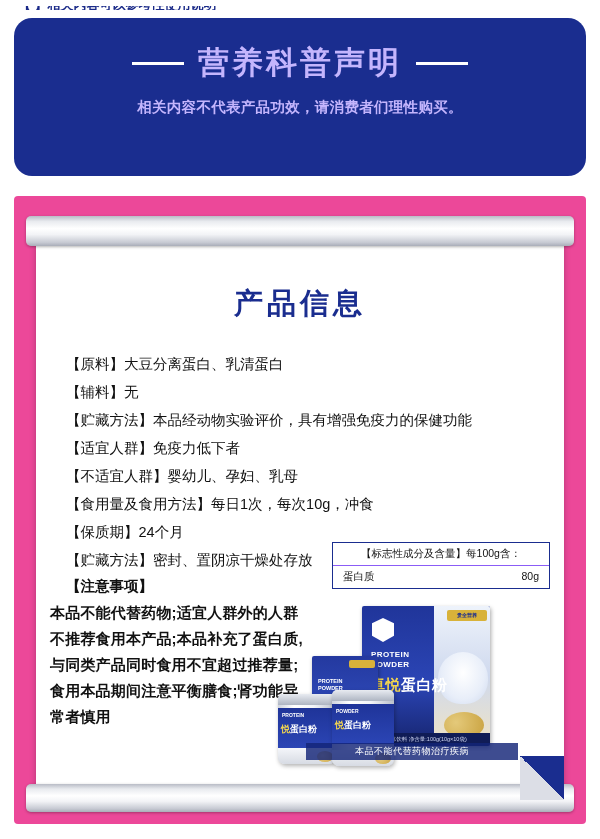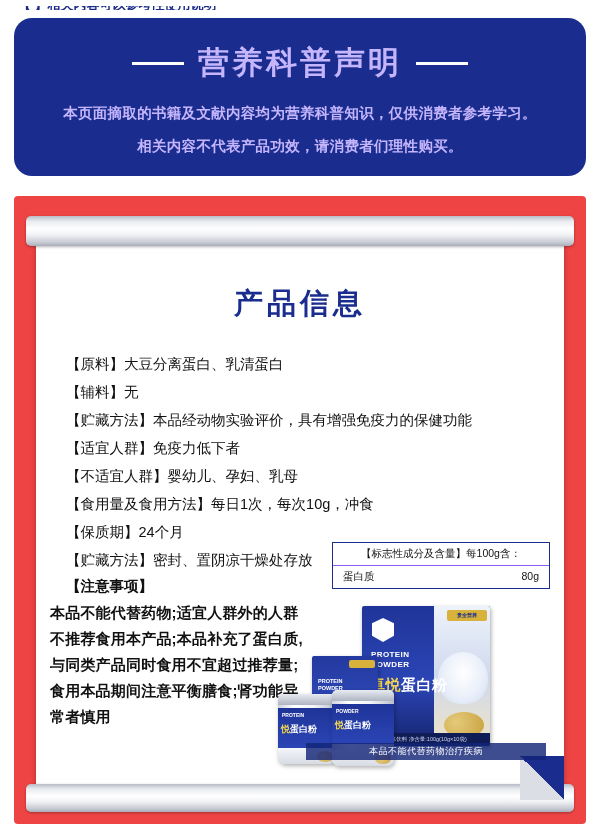--- a/index.html
+++ b/index.html
@@ -58,21 +58,21 @@
     margin-top: 20px;
     letter-spacing: 0.3px;
   }
   .statement-line.second { margin-top: 14px; }
 
   
   .info-panel {
     position: absolute;
     top: 196px; left: 14px;
     width: 572px; height: 628px;
-    background: #ef4444;
+    background: #ec4899;
     border-radius: 4px;
   }
   
   .scroll-sheet {
     position: absolute;
     top: 36px; left: 22px;
     width: 528px; height: 568px;
     background: #ffffff;
     box-shadow: 0 2px 6px rgba(0,0,0,0.25);
   }
@@ -329,21 +329,21 @@
   .can-bean {
     position: absolute;
     right: 3px; bottom: 2px;
     width: 16px; height: 11px;
     background: radial-gradient(circle at 35% 40%, #e8d089, #c9a23f);
     border-radius: 50%;
   }
   .ribbon {
     position: absolute;
     left: 30px; bottom: 10px;
-    width: 240px; height: 17px;
+    width: 212px; height: 17px;
     background: rgba(20,36,120,0.82);
     color: #ffffff;
     font-size: 9px;
     line-height: 17px;
     text-align: center;
     letter-spacing: 0.5px;
     z-index: 6;
   }
 </style>
 </head>
@@ -352,21 +352,20 @@
 <div class="top-strip">
   <span>【 】相关内容可以参考性使用说明</span>
 </div>
 
 <div class="statement-card">
   <div class="statement-title-row">
     <span class="rule"></span>
     <span class="statement-title">营养科普声明</span>
     <span class="rule"></span>
   </div>
-  <div class="statement-line">本页面摘取的书籍及文献内容均为营养科普知识，仅供消费者参考学习。</div>
   <div class="statement-line second">相关内容不代表产品功效，请消费者们理性购买。</div>
 </div>
 
 <div class="info-panel">
 
   <div class="scroll-sheet"></div>
   <div class="scroll-bar-top"></div>
   <div class="scroll-bar-bottom"></div>
   <div class="curl"></div>
 

